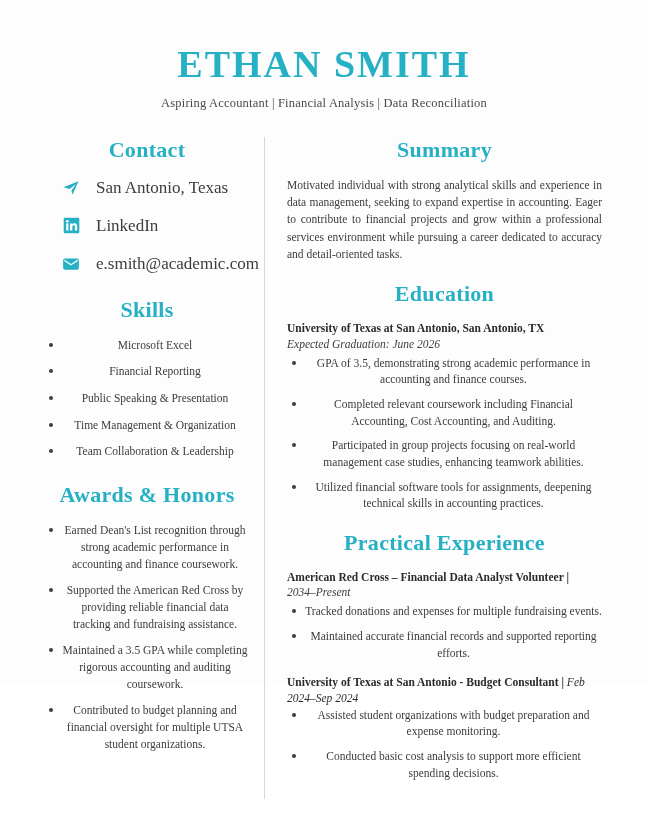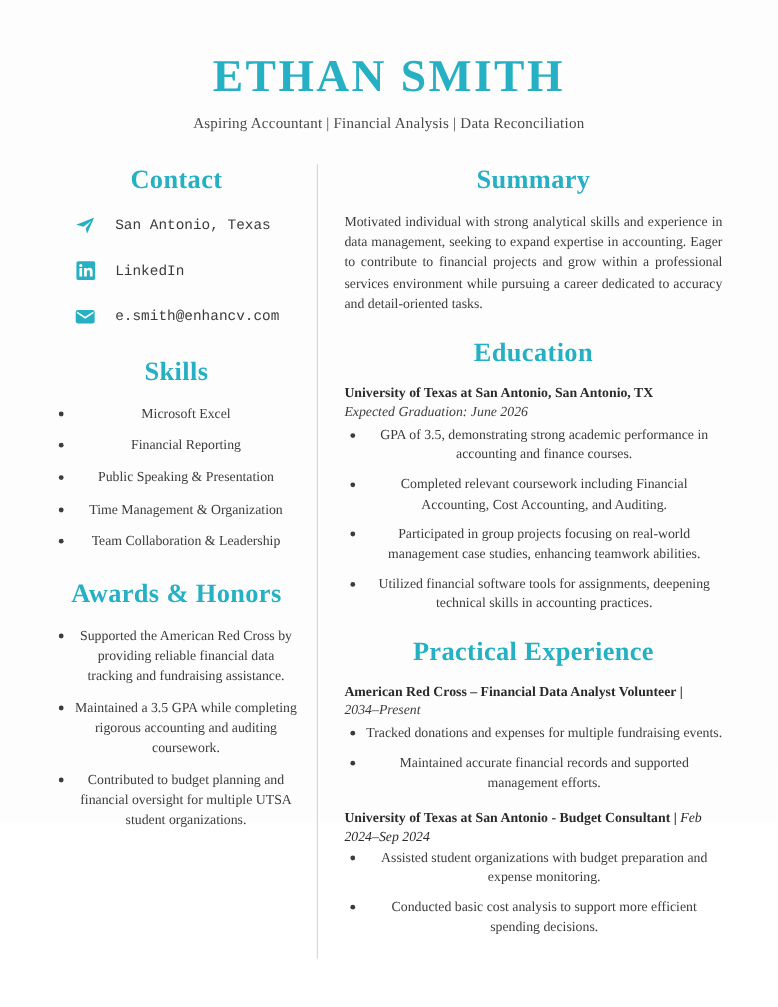--- a/index.html
+++ b/index.html
@@ -88,23 +88,22 @@
     width: 22px;
     height: 22px;
     flex: 0 0 22px;
     display: flex;
     align-items: center;
     justify-content: center;
     margin-right: 14px;
   }
   .contact-icon svg { display: block; }
   .contact-text {
-    font-size: 12px;
-    color: #3c3c3c;
-    font-family: Liberation Mono, monospace;
+    font-size: 17px;
+    color: #3c3c3c;
   }
   
   ul.bullets {
     list-style: none;
     margin: 0;
     padding: 0;
     text-align: center;
   }
   ul.bullets li {
     position: relative;
@@ -201,38 +200,39 @@
           <span class="contact-text">LinkedIn</span>
         </div>
 
         <div class="contact-item">
           <span class="contact-icon">
             <svg width="18" height="18" viewBox="0 0 24 24">
                 <rect x="1.5" y="4.5" width="21" height="15" rx="2.5" fill="#25b0c4"></rect>
                 <path d="M3 7l9 6 9-6" fill="none" stroke="#ffffff" stroke-width="1.8"></path>
               </svg>
           </span>
-          <span class="contact-text">e.smith@enhancv.com</span>
+          <span class="contact-text">e.smith@academic.com</span>
         </div>
       </div>
 
       <div class="section">
         <div class="section-title">Skills</div>
         <ul class="bullets skills">
           <li>Microsoft Excel</li>
           <li>Financial Reporting</li>
           <li>Public Speaking &amp; Presentation</li>
           <li>Time Management &amp; Organization</li>
           <li>Team Collaboration &amp; Leadership</li>
         </ul>
       </div>
 
       <div class="section">
         <div class="section-title">Awards &amp; Honors</div>
         <ul class="bullets awards">
+          <li>Earned Dean's List recognition through strong academic performance in accounting and finance coursework.</li>
           <li>Supported the American Red Cross by providing reliable financial data tracking and fundraising assistance.</li>
           <li>Maintained a 3.5 GPA while completing rigorous accounting and auditing coursework.</li>
           <li>Contributed to budget planning and financial oversight for multiple UTSA student organizations.</li>
         </ul>
       </div>
 
     </div>
 
     <div class="divider"></div>
 
@@ -258,21 +258,21 @@
       </div>
 
       <div class="right-section">
         <div class="section-title">Practical Experience</div>
 
         <div class="entry">
           <div class="entry-title">American Red Cross – Financial Data Analyst Volunteer |</div>
           <div class="entry-sub">2034–Present</div>
           <ul class="bullets">
             <li>Tracked donations and expenses for multiple fundraising events.</li>
-            <li>Maintained accurate financial records and supported management efforts.</li>
+            <li>Maintained accurate financial records and supported reporting efforts.</li>
           </ul>
         </div>
 
         <div class="entry">
           <div class="entry-title"><span>University of Texas at San Antonio - Budget Consultant |</span><span class="meta"> Feb 2024–Sep 2024</span></div>
           <ul class="bullets">
             <li>Assisted student organizations with budget preparation and expense monitoring.</li>
             <li>Conducted basic cost analysis to support more efficient spending decisions.</li>
           </ul>
         </div>

